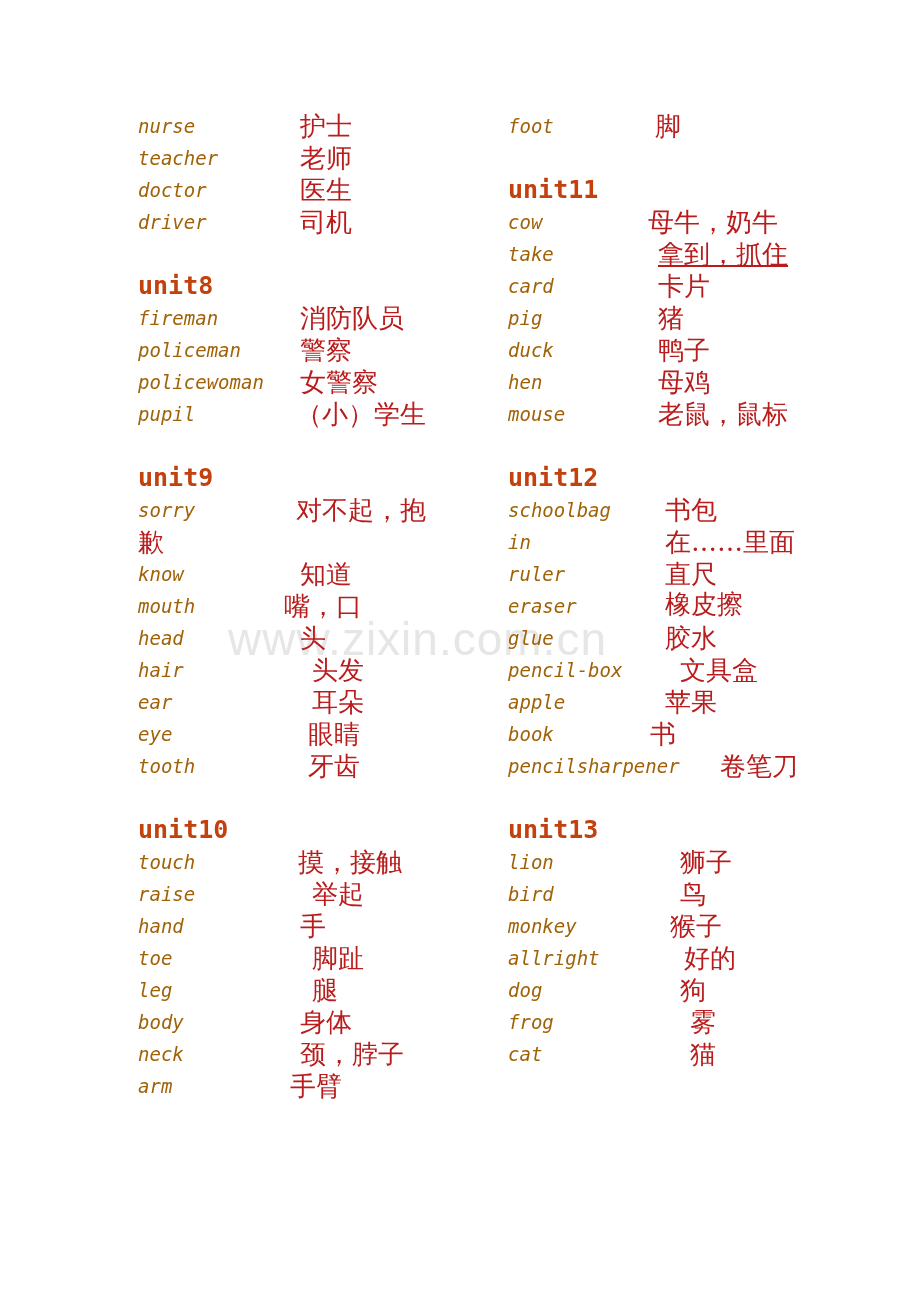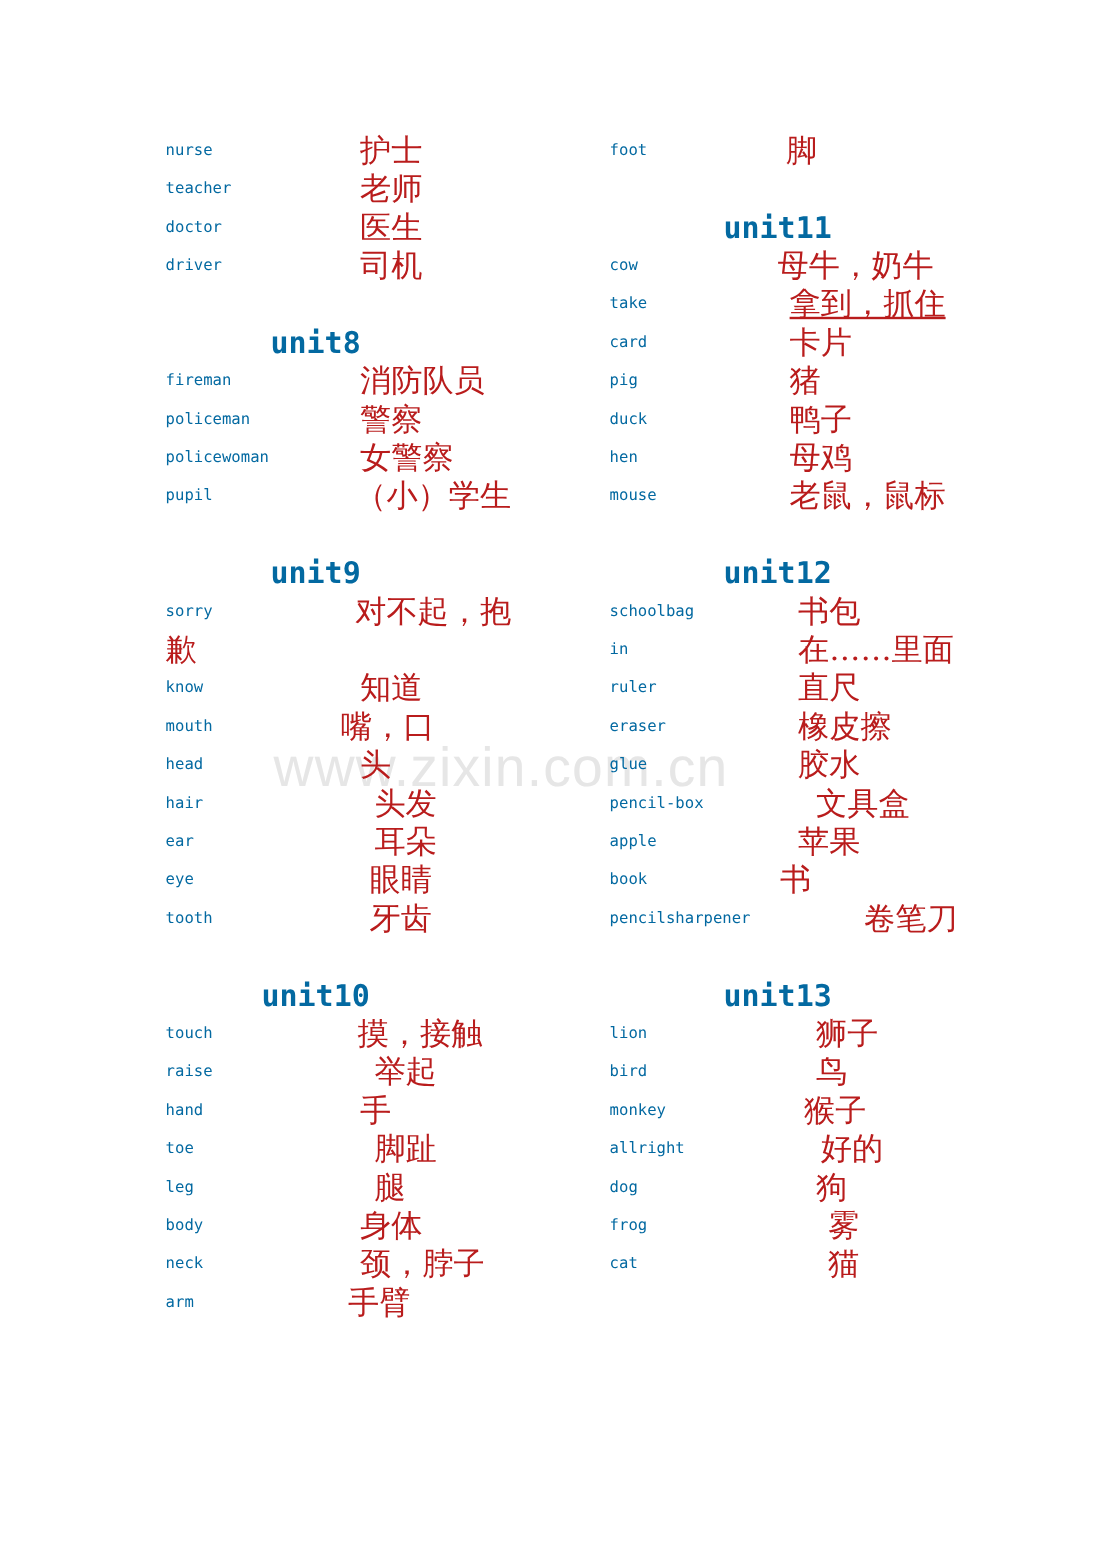--- a/index.html
+++ b/index.html
@@ -42,23 +42,24 @@
   
   .row {
     position: relative;
     height: 32px;
     line-height: 32px;
     white-space: nowrap;
   }
   .en {
     display: inline-block;
     font-family: "DejaVu Sans Mono", "Liberation Mono", monospace;
-    font-size: 13px;
-    color: #0369a1;
+    font-size: 19px;
+    color: #a16207;
     vertical-align: top;
+    font-style: italic;
   }
   .zh {
     position: absolute;
     top: 0;
     font-family: "DejaVu Serif", "Liberation Serif", serif;
     font-size: 26px;
     color: #b91c1c;
     vertical-align: top;
   }
   
@@ -67,22 +68,21 @@
     display: inline-block;
   }
 
   
   .unit-heading {
     height: 32px;
     line-height: 32px;
     font-family: "DejaVu Sans Mono", "Liberation Mono", monospace;
     font-size: 25px;
     font-weight: bold;
-    color: #0369a1;
-    text-align: center;
+    color: #c2410c;
     white-space: nowrap;
   }
   #col-left  .unit-heading { width: 250px; }
   #col-right .unit-heading { width: 280px; }
 
   .spacer { height: 32px; }
 </style>
 </head>
 <body>
 
@@ -133,21 +133,21 @@
       <div class="row"><span class="en">card</span><span class="zh" style="left: 150px;">卡片</span></div>
       <div class="row"><span class="en">pig</span><span class="zh" style="left: 150px;">猪</span></div>
       <div class="row"><span class="en">duck</span><span class="zh" style="left: 150px;">鸭子</span></div>
       <div class="row"><span class="en">hen</span><span class="zh" style="left: 150px;">母鸡</span></div>
       <div class="row"><span class="en">mouse</span><span class="zh" style="left: 150px;">老鼠，鼠标</span></div>
       <div class="spacer"></div>
       <div class="unit-heading">unit12</div>
       <div class="row"><span class="en">schoolbag</span><span class="zh" style="left: 157px;">书包</span></div>
       <div class="row"><span class="en">in</span><span class="zh" style="left: 157px;">在……里面</span></div>
       <div class="row"><span class="en">ruler</span><span class="zh" style="left: 157px;">直尺</span></div>
-      <div class="row"><span class="en">eraser</span><span class="zh" style="left: 157px;">橡皮擦</span></div>
+      <div class="row"><span class="en">eraser</span><span class="zh" style="left: 157px; font-family: Liberation Mono, monospace;">橡皮擦</span></div>
       <div class="row"><span class="en">glue</span><span class="zh" style="left: 157px;">胶水</span></div>
       <div class="row"><span class="en">pencil-box</span><span class="zh" style="left: 172px;">文具盒</span></div>
       <div class="row"><span class="en">apple</span><span class="zh" style="left: 157px;">苹果</span></div>
       <div class="row"><span class="en">book</span><span class="zh" style="left: 142px;">书</span></div>
       <div class="row"><span class="en">pencilsharpener</span><span class="zh" style="left: 212px;">卷笔刀</span></div>
       <div class="spacer"></div>
       <div class="unit-heading">unit13</div>
       <div class="row"><span class="en">lion</span><span class="zh" style="left: 172px;">狮子</span></div>
       <div class="row"><span class="en">bird</span><span class="zh" style="left: 172px;">鸟</span></div>
       <div class="row"><span class="en">monkey</span><span class="zh" style="left: 162px;">猴子</span></div>

